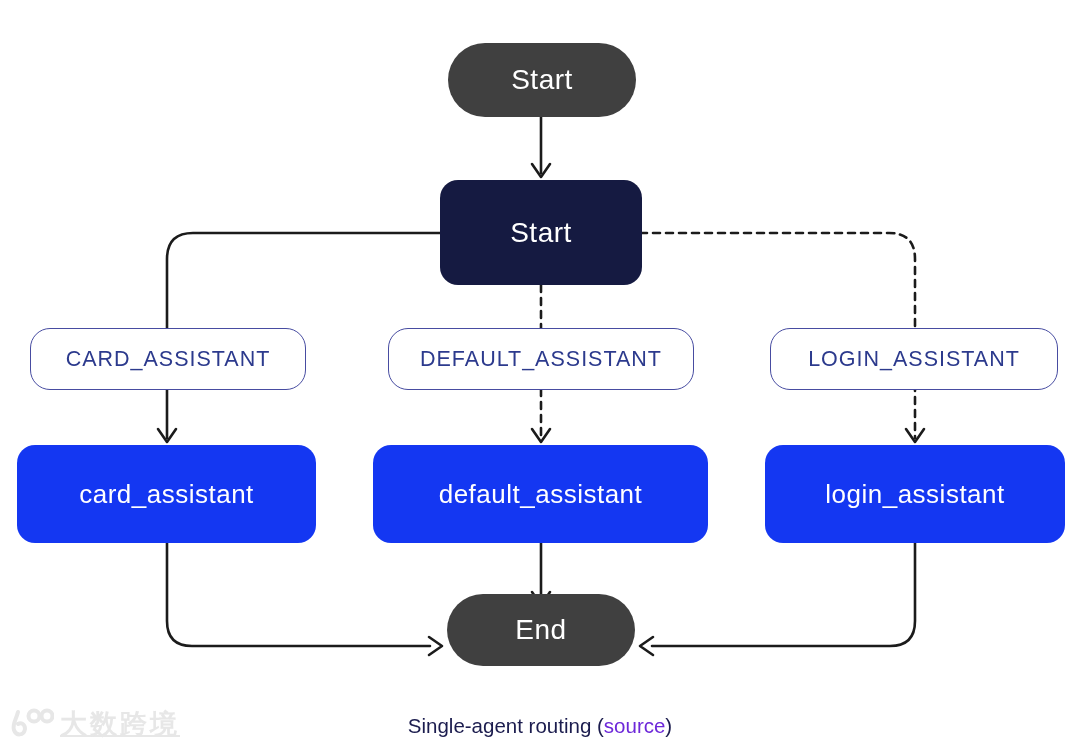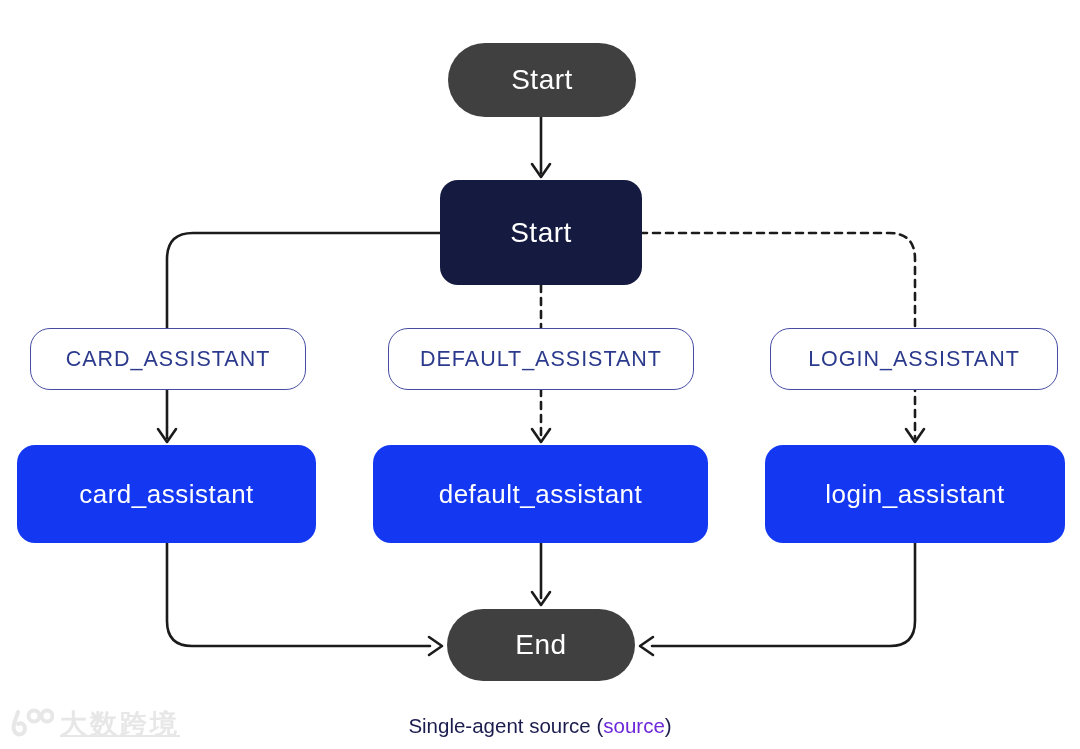--- a/index.html
+++ b/index.html
@@ -47,21 +47,21 @@
   .agent{
     top:445px;height:98px;
     background:#1437f2;
     color:#ffffff;
     border-radius:18px;
     font-size:26px;
     font-weight:500;
     letter-spacing:.5px;
   }
   .start{left:448px;top:43px;width:188px;height:74px;}
-  .end{left:447px;top:609px;width:188px;height:72px;border-radius:36px;}
+  .end{left:447px;top:594px;width:188px;height:72px;border-radius:36px;}
   .route-card{left:30px;width:276px;}
   .route-default{left:388px;width:306px;}
   .route-login{left:770px;width:288px;}
   .agent-card{left:17px;width:299px;}
   .agent-default{left:373px;width:335px;}
   .agent-login{left:765px;width:300px;}
   .caption{
     position:absolute;
     left:0;right:0;top:714px;
     text-align:center;
@@ -142,21 +142,21 @@
   </div>
   <div class="node agent agent-login">
     <span>login_assistant</span>
   </div>
 
   <div class="node terminal end">
     <span>End</span>
   </div>
 
   <div class="caption">
-    <span>Single-agent source (</span><a>source</a><span>)</span>
+    <span>Single-agent routing (</span><a>source</a><span>)</span>
   </div>
 
   <div class="watermark">
     <svg class="mark" width="46" height="36" viewBox="0 0 46 36" fill="none" stroke="#e7e7e7" stroke-width="4" stroke-linecap="round">
       <path d="M10 6 C8 14 4 18 6 24 C8 30 16 30 17 23 C17 18 13 16 10 18"></path>
       <circle cx="26" cy="10" r="5.5"></circle>
       <circle cx="39" cy="10" r="5.5"></circle>
     </svg>
     <span>大数跨境</span>
   </div>

